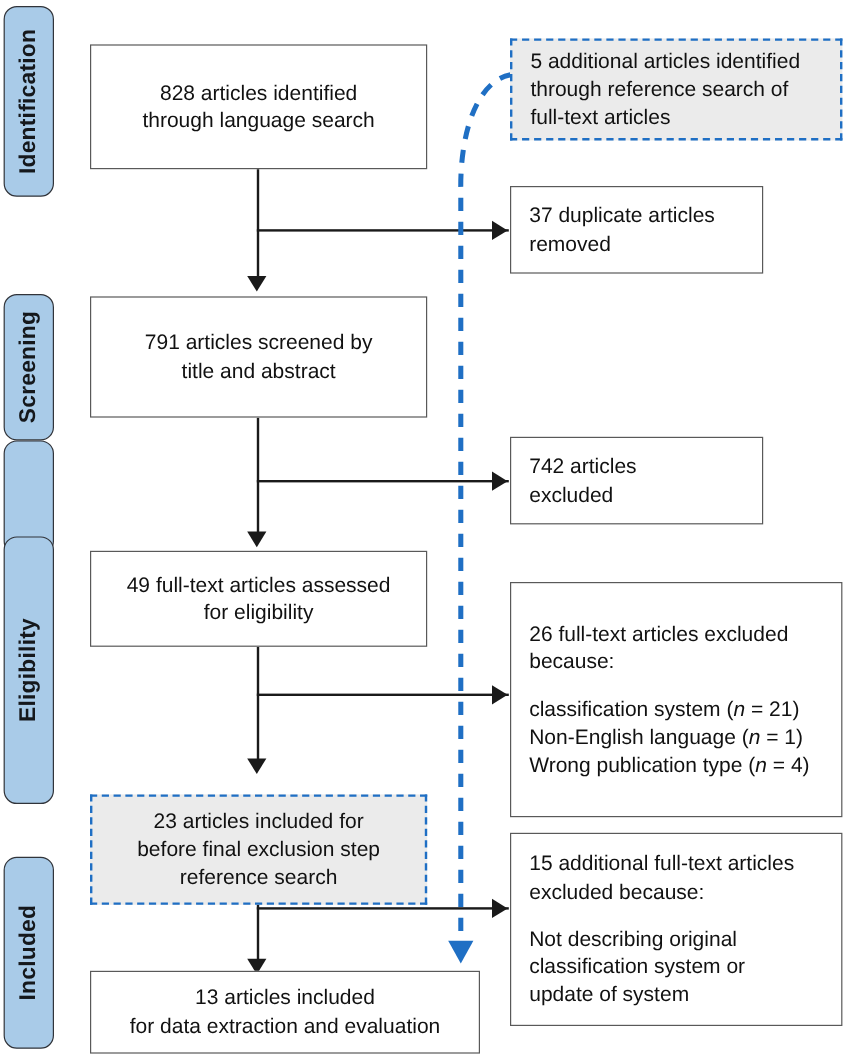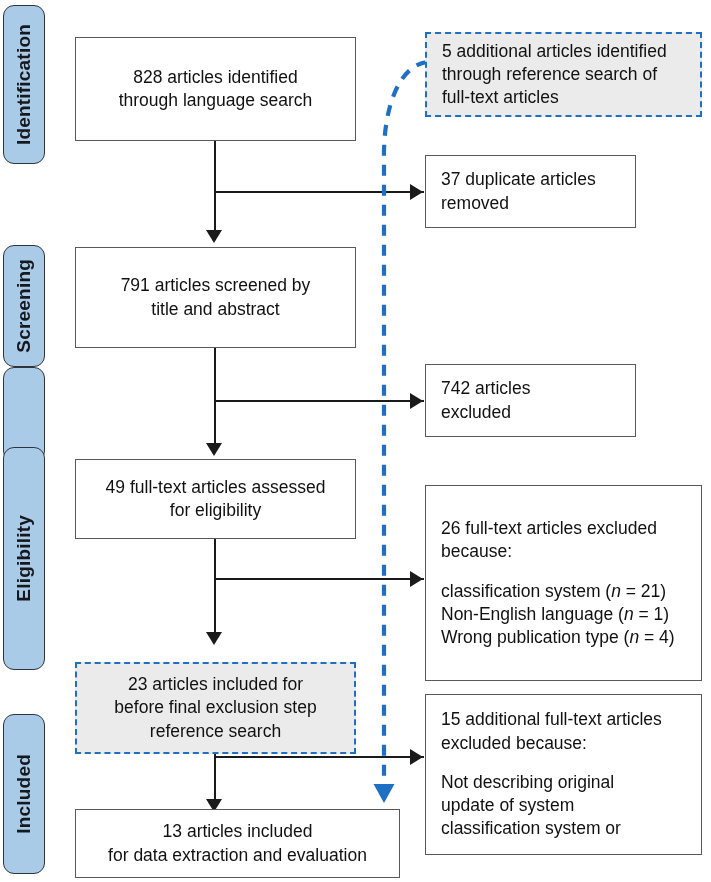--- a/index.html
+++ b/index.html
@@ -208,18 +208,18 @@
       <div><span>Wrong publication type (</span><span class="nval">n</span><span> = 4)</span></div>
     </div>
   </div>
 
   <div class="fbox left" style="left:425px; top:694px; width:277px; height:161px;">
     <div class="inner">
       <div>15 additional full-text articles</div>
       <div>excluded because:</div>
       <span class="blank-line"></span>
       <div>Not describing original</div>
+      <div>classification system or</div>
       <div>update of system</div>
-      <div>classification system or</div>
     </div>
   </div>
 
 </div>
 
 </body></html>

